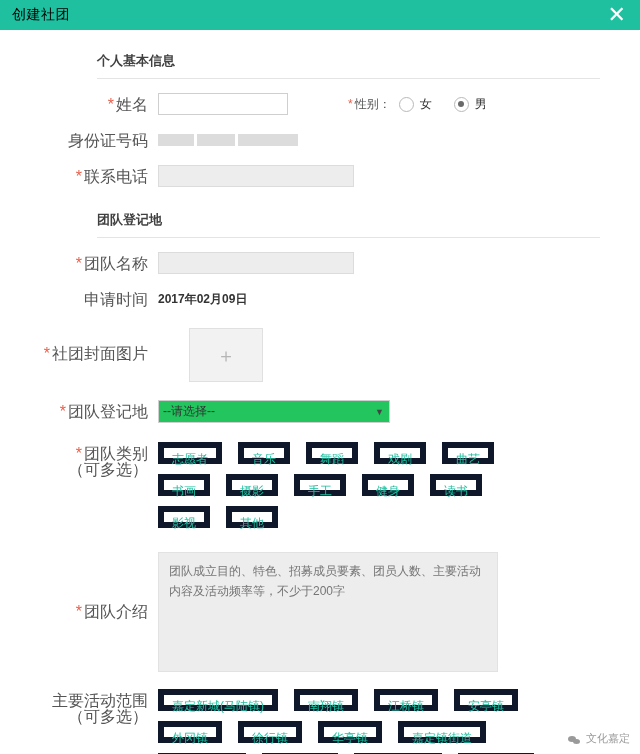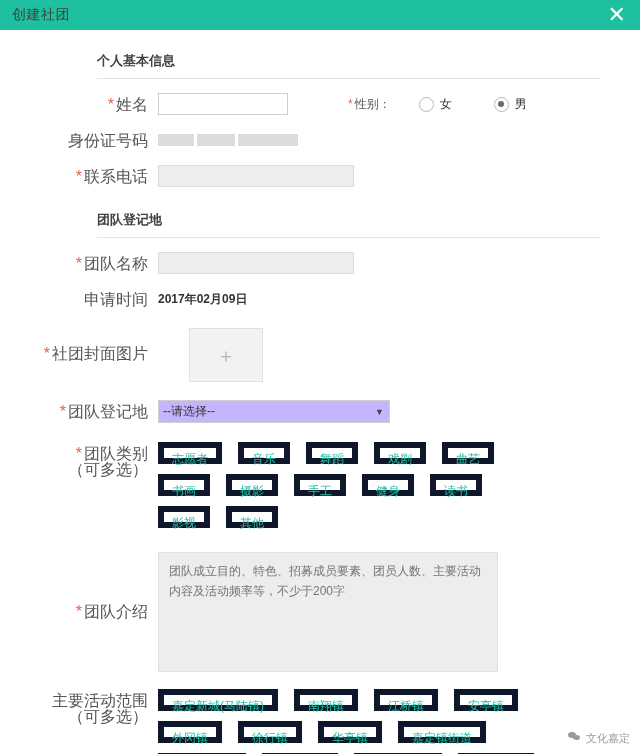--- a/index.html
+++ b/index.html
@@ -21,21 +21,21 @@
   .titlebar {
     height: 30px;
     background: #1ec0a0;
     display: flex;
     align-items: center;
     justify-content: space-between;
     padding: 0 14px 0 12px;
     box-sizing: border-box;
   }
   .titlebar .title {
-    color: #404040;
+    color: #000000;
     font-size: 14px;
     letter-spacing: 0.5px;
   }
   .close-icon {
     color: #ffffff;
     font-size: 22px;
     line-height: 22px;
     font-weight: 300;
     cursor: pointer;
     user-select: none;
@@ -108,21 +108,20 @@
     width: 196px;
     background: #ededed;
     border: 1px solid #dcdcdc;
   }
 
   
   .gender-wrap {
     display: flex;
     align-items: center;
     margin-left: 60px;
-    gap: 20px;
   }
   .gender-label {
     font-size: 12px;
     color: #555;
     line-height: 22px;
     margin-right: 8px;
   }
   .gender-label .req { color: #e8604c; margin-right: 2px;}
   .radio {
     width: 13px;
@@ -183,21 +182,21 @@
     color: #b5b5b5;
     font-size: 19px;
     line-height: 19px;
   }
 
   
   select.select-input, .fake-select {
     width: 232px;
     height: 23px;
     border: 1px solid #cfcfcf;
-    background: #c4b5fd;
+    background: #22c55e;
     font-size: 12px;
     color: #333;
     box-sizing: border-box;
     padding-left: 4px;
     display: flex;
     align-items: center;
     justify-content: space-between;
     position: relative;
   }
   .fake-select .caret {
@@ -242,21 +241,21 @@
     font-family: "Liberation Sans", sans-serif;
     line-height: 20px;
   }
 
   
   .watermark {
     position: absolute;
     right: 10px;
     bottom: 8px;
     display: flex;
-    align-items: flex-start;
+    align-items: flex-end;
     color: #9a9a9a;
     font-size: 11px;
   }
   .wm-icon {
     width: 13px;
     height: 11px;
     margin-right: 5px;
     position: relative;
   }
   .wm-icon span {

